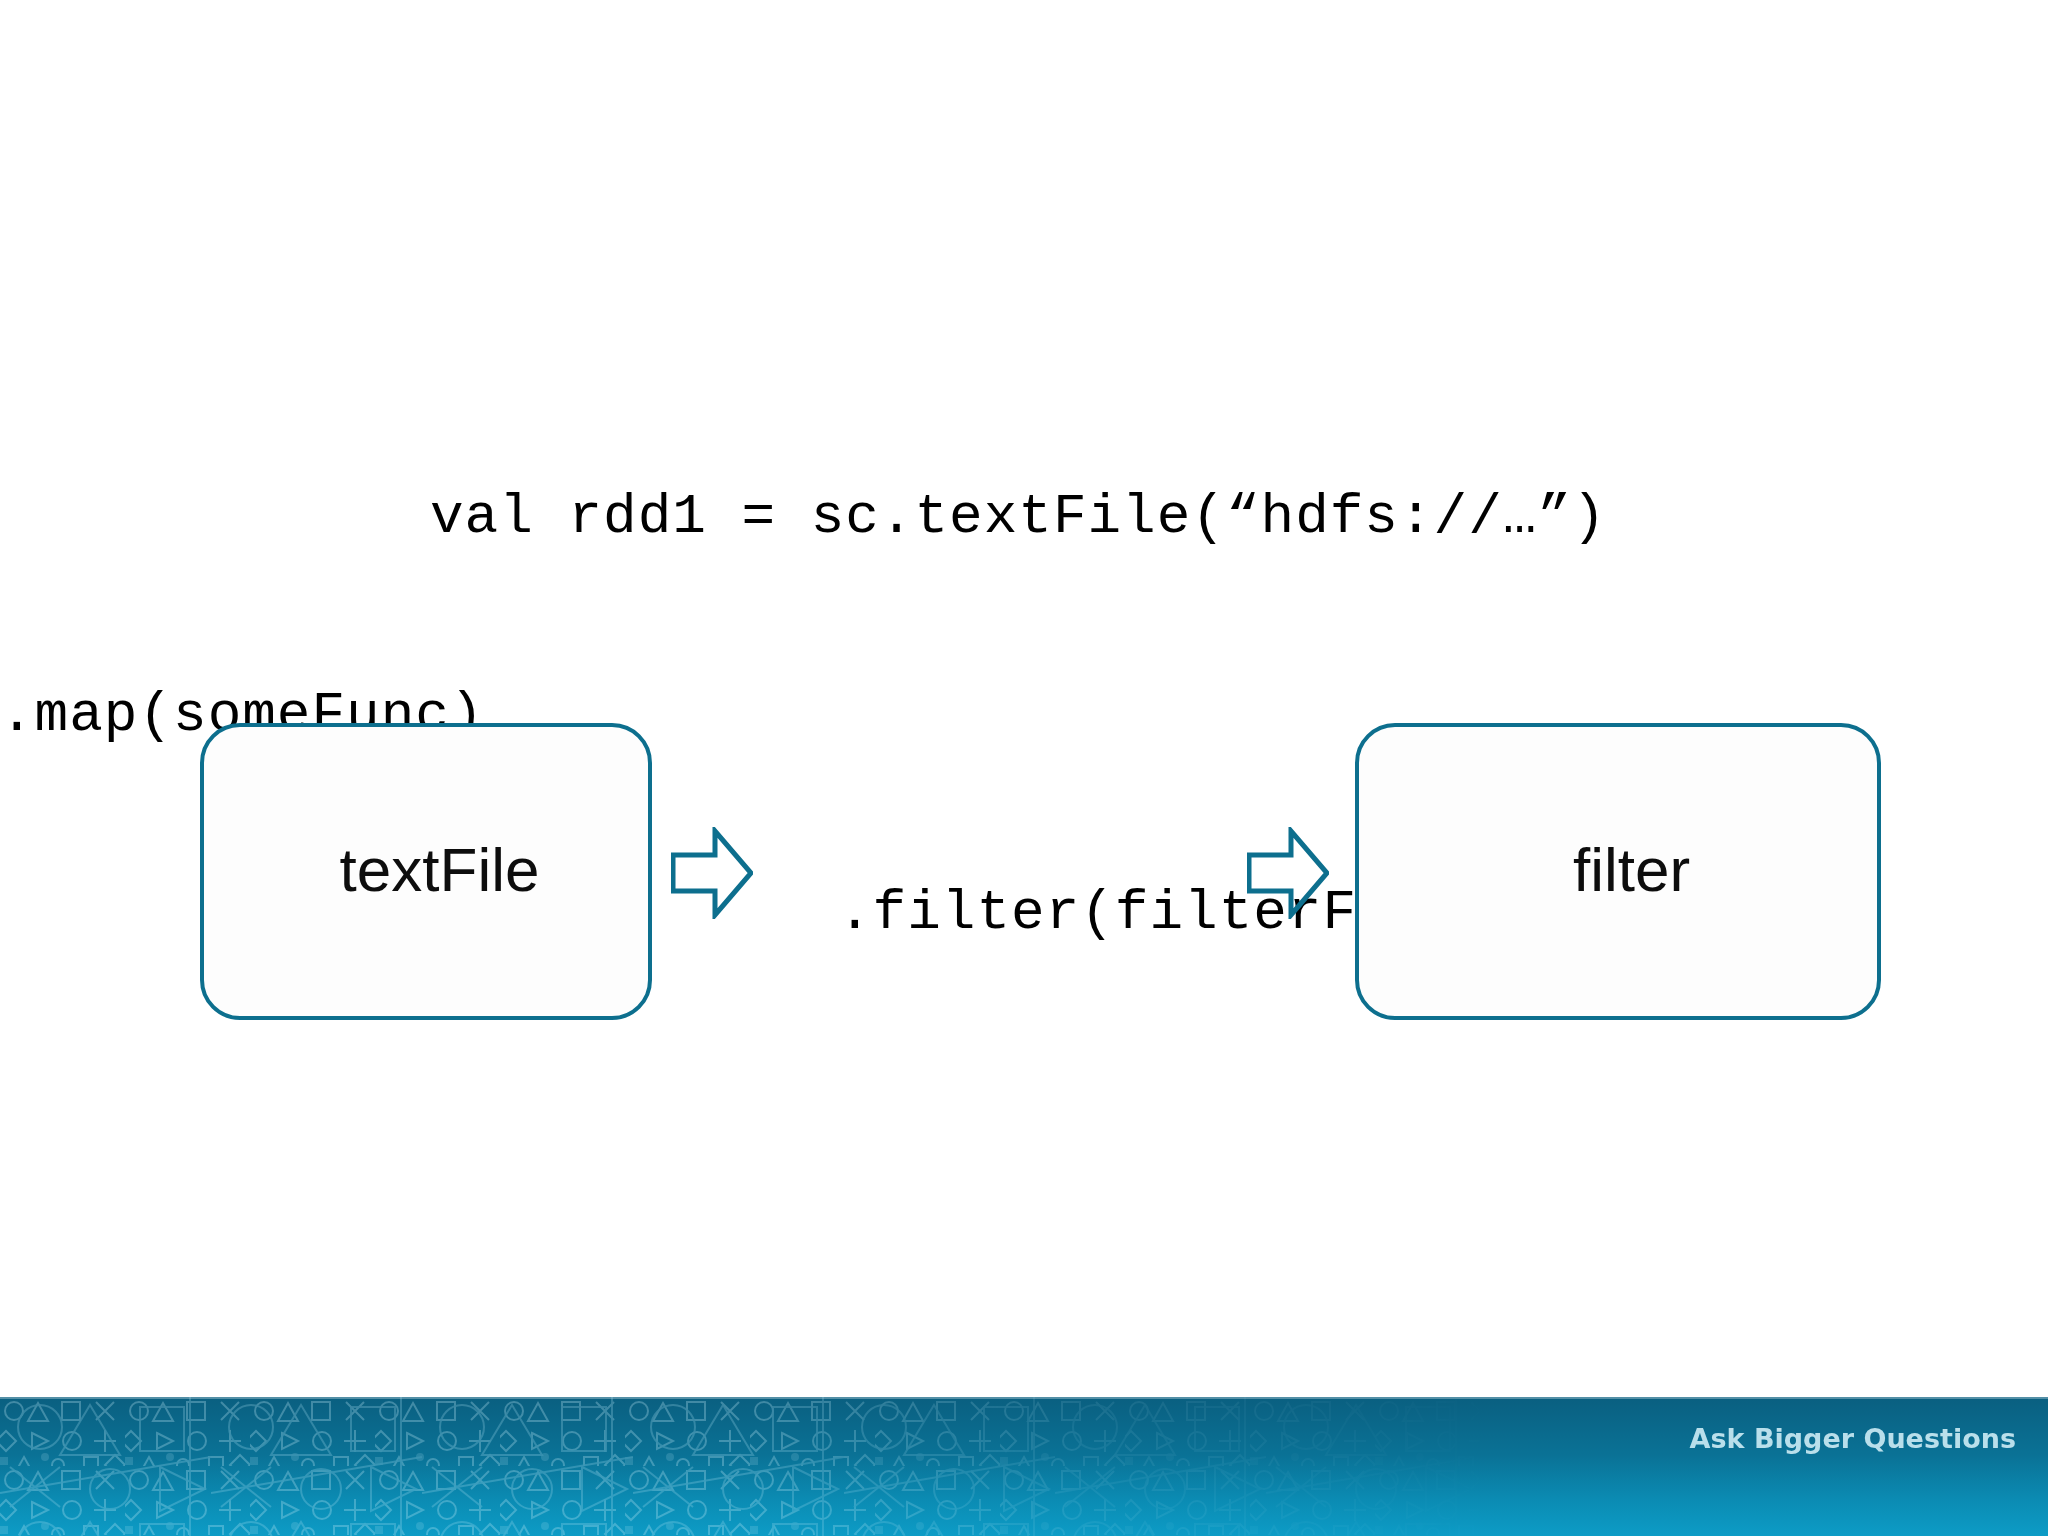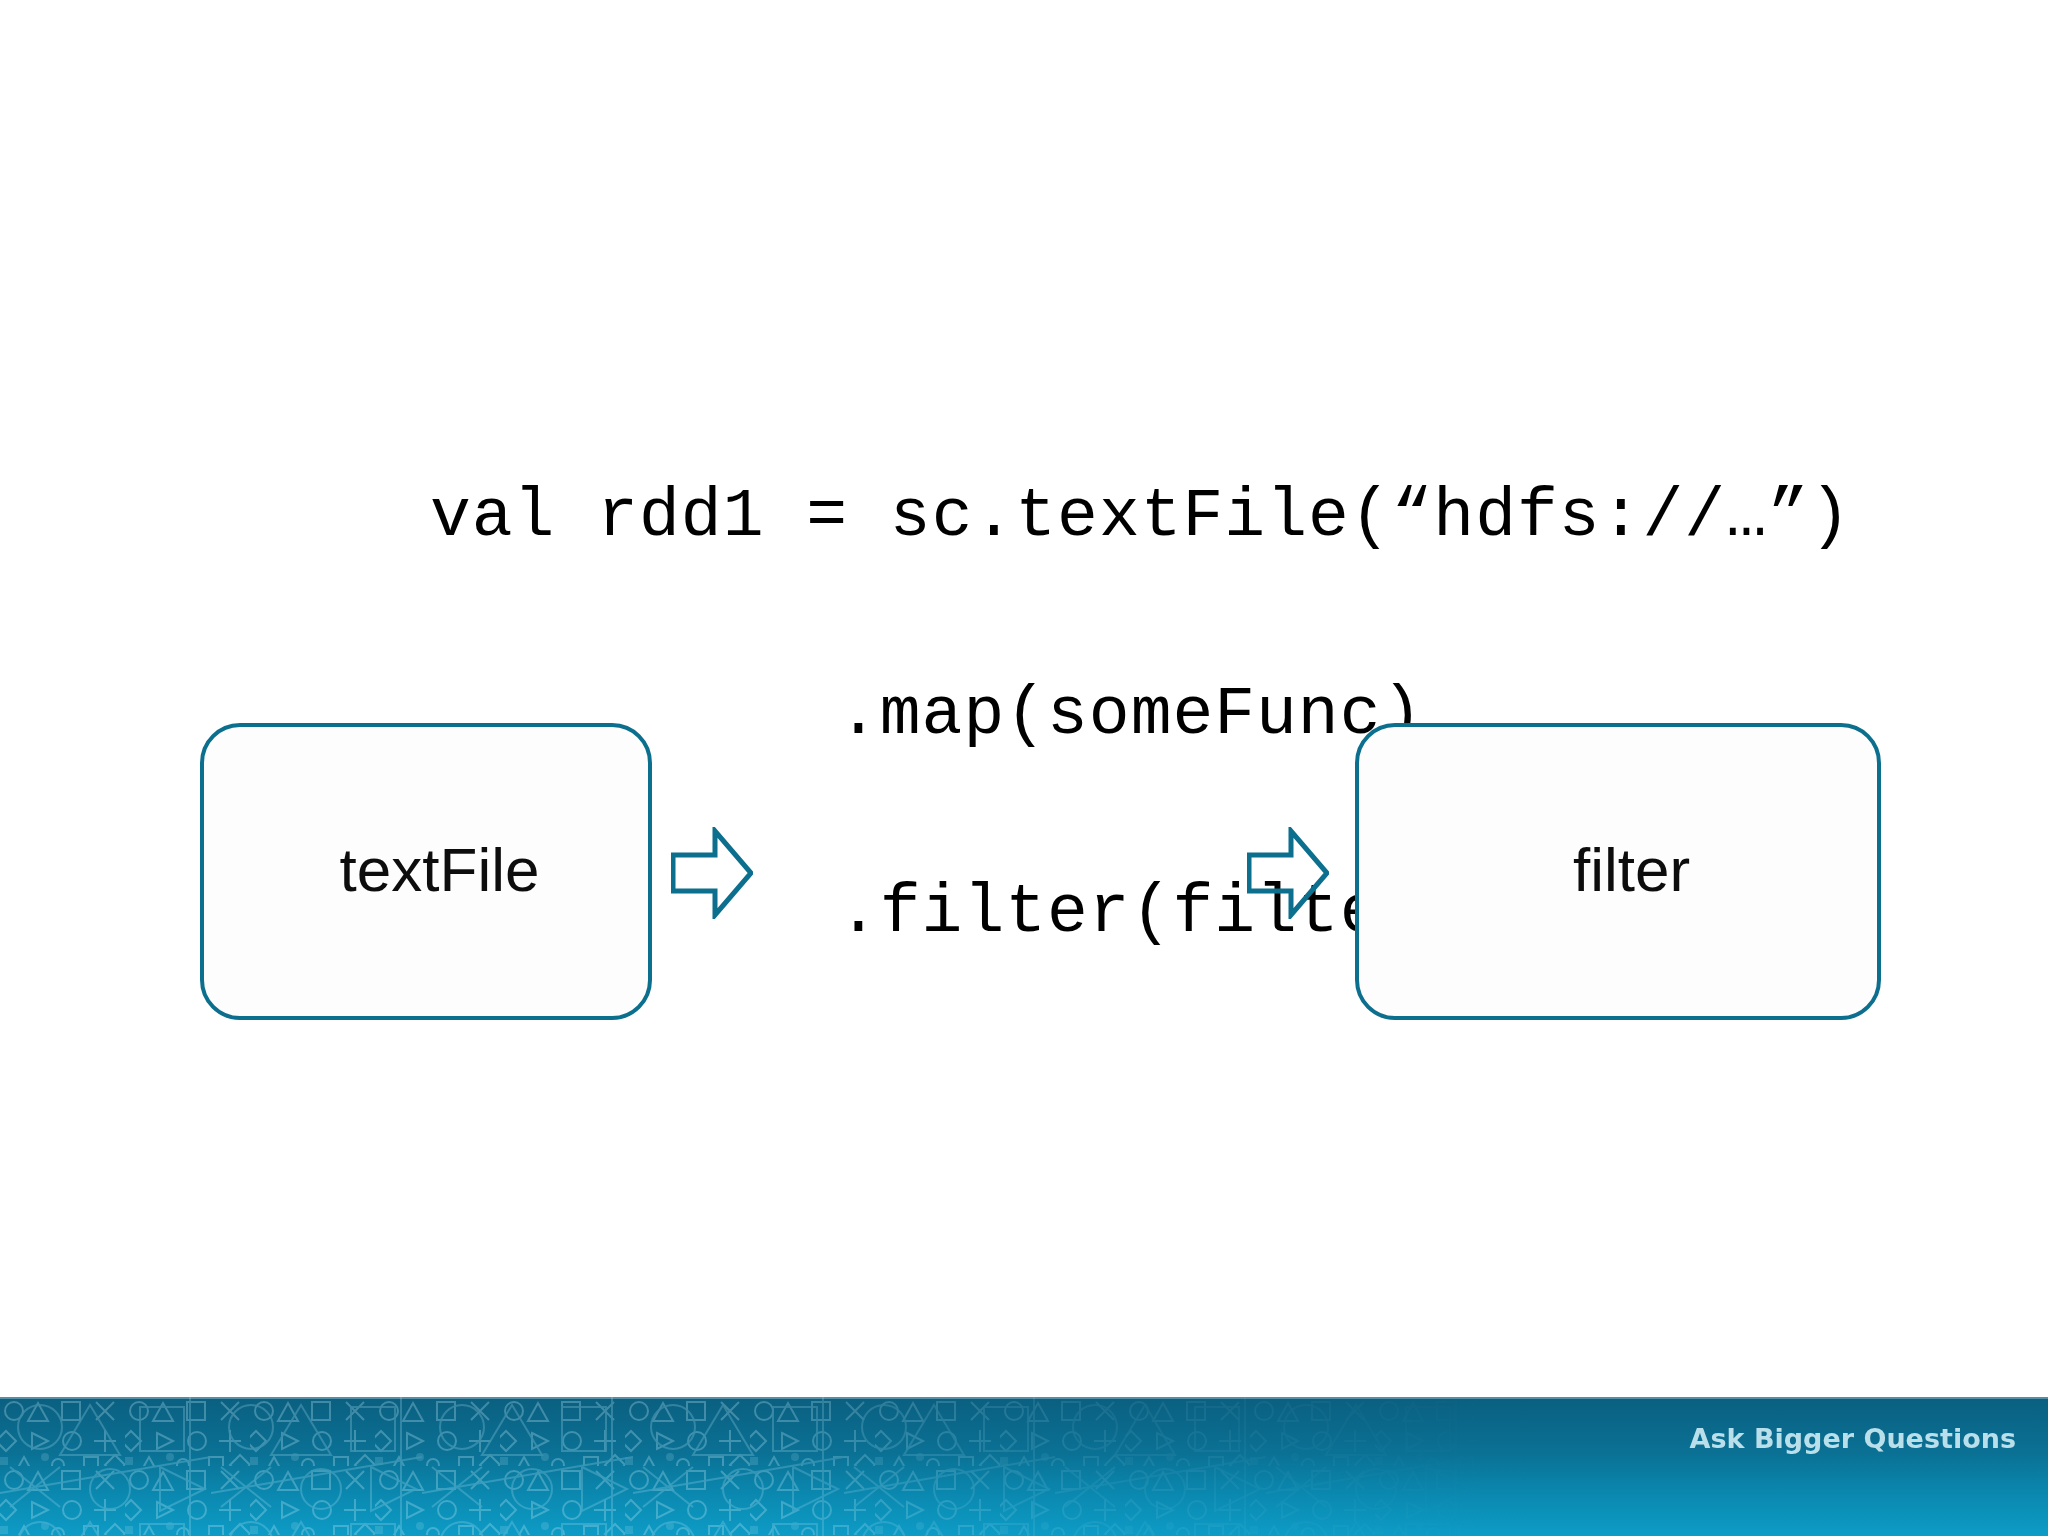--- a/index.html
+++ b/index.html
@@ -21,31 +21,31 @@
     background: #ffffff;
   }
 
   
   .code-block {
     position: absolute;
     left: 0;
     top: 352px;
     width: 2048px;
     font-family: "Liberation Mono", "DejaVu Sans Mono", monospace;
-    font-size: 68px;
+    font-size: 56px;
     line-height: 66px;
     color: #000000;
     letter-spacing: 1px;
     white-space: pre;
   }
   .code-line {
     display: block;
   }
   .code-line.line-1 { padding-left: 430px; }
-  .code-line.line-2 { padding-left: 838px; }
+  .code-line.line-2 { }
   .code-line.line-3 { padding-left: 838px; }
 
   
   .flow {
     position: absolute;
     left: 0;
     top: 723px;
     width: 2048px;
     height: 300px;
   }

